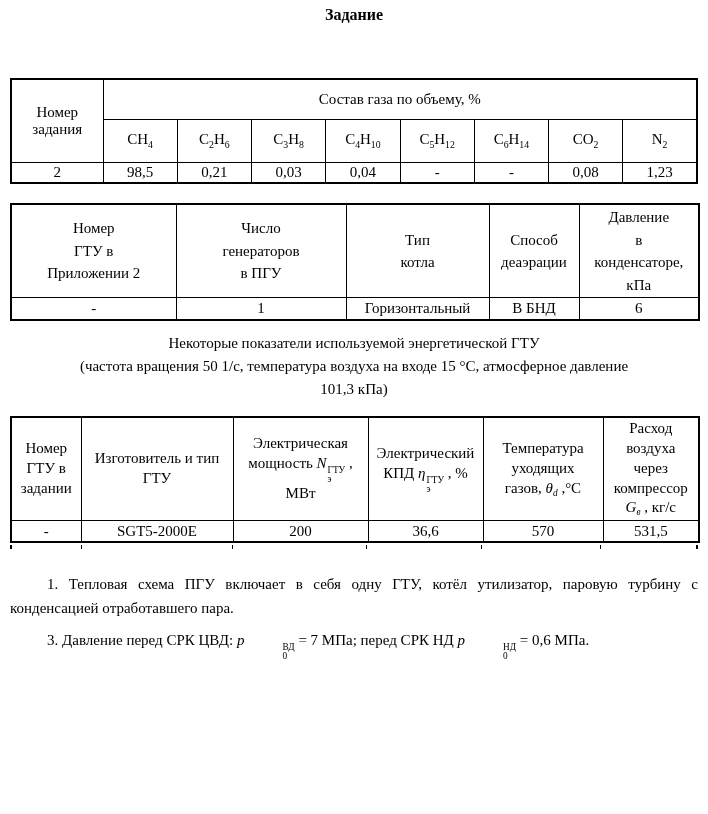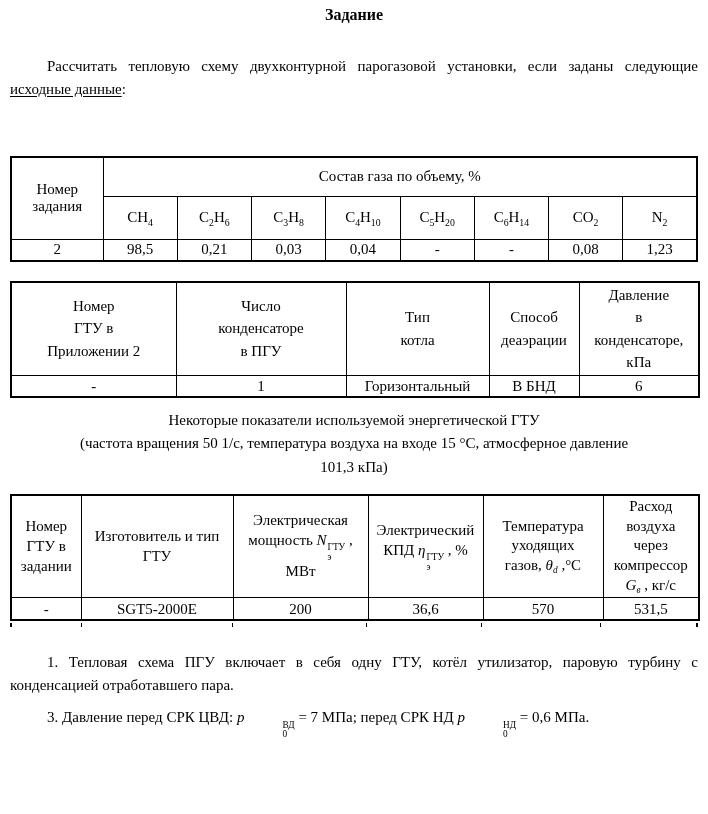--- a/index.html
+++ b/index.html
@@ -49,21 +49,20 @@
   .i3{margin-top:9px;}
   .i4{margin-top:9px;}
 </style>
 </head>
 <body>
 
 <div class="page">
 
   <h1 class="doc-title">Задание</h1>
 
-  <p class="para intro"><span>Рассчитать тепловую схему двухконтурной парогазовой установки, если заданы следующие </span><u>исходные данные</u><span>:</span></p>
 
   <table class="t1">
     <colgroup>
       <col class="c-num">
         <col>
         <col>
         <col>
         <col>
         <col>
         <col>
@@ -74,21 +73,21 @@
         <tr class="r-group">
       <td rowspan="2" class="prel">Номер
 задания</td>
       <td colspan="8">Состав газа по объему, %</td>
     </tr>
     <tr class="r-form">
       <td>CH<sub>4</sub></td>
       <td>C<sub>2</sub>H<sub>6</sub></td>
       <td>C<sub>3</sub>H<sub>8</sub></td>
       <td>C<sub>4</sub>H<sub>10</sub></td>
-      <td>C<sub>5</sub>H<sub>20</sub></td>
+      <td>C<sub>5</sub>H<sub>12</sub></td>
       <td>C<sub>6</sub>H<sub>14</sub></td>
       <td>CO<sub>2</sub></td>
       <td>N<sub>2</sub></td>
     </tr>
     <tr class="r-data">
       <td>2</td>
       <td>98,5</td>
       <td>0,21</td>
       <td>0,03</td>
       <td>0,04</td>
@@ -107,21 +106,21 @@
         <col style="width:143px">
         <col style="width:90px">
         <col style="width:120px">
     </colgroup>
     <tbody>
         <tr class="r-head">
       <td class="prel">Номер
 ГТУ в
 Приложении 2</td>
       <td class="prel">Число
-конденсаторе
+генераторов
 в ПГУ</td>
       <td class="prel">Тип
 котла</td>
       <td class="prel">Способ
 деаэрации</td>
       <td class="prel">Давление
 в
 конденсаторе,
 кПа</td>
     </tr>

